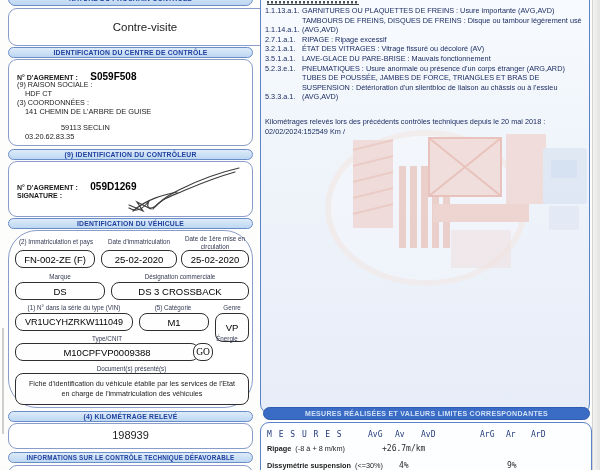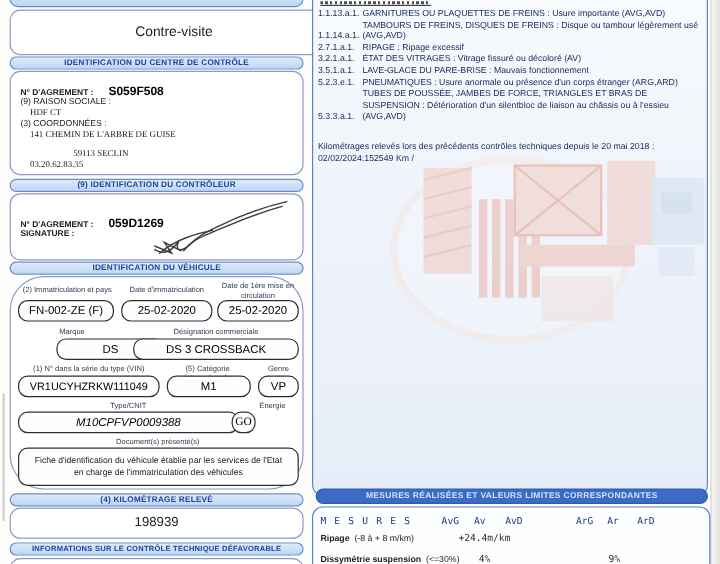--- a/index.html
+++ b/index.html
@@ -9,21 +9,21 @@
   .hdr { position:absolute; background:linear-gradient(180deg,#ddebfa,#bdd7f1); border:1px solid #6a8cc8;
          border-radius:7px; color:#2041a0; font-size:6.8px; font-weight:bold; letter-spacing:.2px;
          display:flex; align-items:center; justify-content:center; white-space:nowrap; overflow:hidden; }
   .box { position:absolute; background:#ffffff; border:1.3px solid #8a9cc9; border-radius:9px; }
   .fbox { position:absolute; border:1.2px solid #2f2f2f; border-radius:8px; background:#fefefe;
           display:flex; align-items:center; justify-content:center; font-size:9.5px; color:#000; white-space:nowrap; overflow:hidden; }
   .lbl { position:absolute; font-size:6.3px; color:#333a52; text-align:center; line-height:1.25; }
   .ln  { position:absolute; white-space:nowrap; }
   .slbl { font-size:7px; font-weight:bold; color:#1b1b1b; }
   .sval { font-size:10px; font-weight:bold; color:#000; }
-  .addr { font-size:7.4px; color:#1b1b1b;font-family:Liberation Serif, serif; }
+  .addr { font-size:7.4px; color:#1b1b1b; }
   .defrow { display:flex; align-items:flex-end; }
   .defcode { flex:0 0 37px; font-size:7.3px; line-height:9.6px; color:#16275e; }
   .deftext { flex:1; font-size:7.3px; line-height:9.6px; color:#16275e; }
   .colhead { position:absolute; font-family:"DejaVu Sans Mono", monospace; font-size:8px; color:#223a7c; }
   .mval { position:absolute; font-family:"DejaVu Sans Mono", monospace; font-size:8px; color:#2b2b2b; }
   .mlabel { position:absolute; font-size:7.3px; color:#1d1d1d; white-space:nowrap; }
   .mlabel b { font-size:7.3px; }
   .sliver { position:absolute; opacity:.85;
             background:
               linear-gradient(#222,#222) 0 3px/100% 1px no-repeat,
@@ -83,33 +83,33 @@
   <div class="box" style="left:8px;top:230px;width:245px;height:178px;border-radius:29px;">
     <div class="lbl" style="left:2px;top:7px;width:90px;">(2) Immatriculation et pays</div>
     <div class="lbl" style="left:92px;top:7px;width:76px;">Date d'immatriculation</div>
     <div class="lbl" style="left:172px;top:4px;width:68px;">Date de 1ère mise en circulation</div>
     <div class="fbox" style="left:6px;top:19px;width:80px;height:18px;">FN-002-ZE (F)</div>
     <div class="fbox" style="left:92px;top:19px;width:76px;height:18px;">25-02-2020</div>
     <div class="fbox" style="left:172px;top:19px;width:68px;height:18px;">25-02-2020</div>
 
     <div class="lbl" style="left:6px;top:42px;width:90px;">Marque</div>
     <div class="lbl" style="left:102px;top:42px;width:138px;">Désignation commerciale</div>
-    <div class="fbox" style="left:6px;top:51px;width:90px;height:18px;margin-left:32px;">DS</div>
+    <div class="fbox" style="left:6px;top:51px;width:90px;height:18px;">DS</div>
     <div class="fbox" style="left:102px;top:51px;width:138px;height:18px;">DS 3 CROSSBACK</div>
 
     <div class="lbl" style="left:6px;top:73px;width:118px;">(1) N° dans la série du type (VIN)</div>
     <div class="lbl" style="left:128px;top:73px;width:72px;">(5) Catégorie internationale</div>
     <div class="lbl" style="left:206px;top:73px;width:34px;">Genre</div>
     <div class="fbox" style="left:6px;top:82px;width:118px;height:18px;font-size:9px;">VR1UCYHZRKW111049</div>
     <div class="fbox" style="left:130px;top:82px;width:70px;height:18px;">M1</div>
-    <div class="fbox" style="left:206px;top:82px;width:34px;height:18px;">VP</div>
+    <div class="fbox" style="left:206px;top:82px;width:34px;height:29px;">VP</div>
 
     <div class="lbl" style="left:6px;top:104px;width:184px;">Type/CNIT</div>
     <div class="lbl" style="left:196px;top:104px;width:44px;">Énergie</div>
-    <div class="fbox" style="left:6px;top:112px;width:184px;height:18px;font-style:italic;">M10CPFVP0009388</div>
+    <div class="fbox" style="left:6px;top:112px;width:184px;height:18px;">M10CPFVP0009388</div>
     <div class="fbox" style="left:184px;top:112px;width:20px;height:18px;font-family:Liberation Serif, serif;">GO</div>
 
     <div class="lbl" style="left:0;top:134px;width:245px;">Document(s) présenté(s)</div>
     <div class="fbox" style="left:6px;top:142px;width:234px;height:32px;white-space:normal;">
       <div style="font-size:7.2px;color:#222;text-align:center;line-height:1.35;padding:0 10px;">Fiche d'identification du véhicule établie par les services de l'Etat en charge de l'immatriculation des véhicules</div>
     </div>
   </div>
 
   <div class="hdr" style="left:8px;top:411px;width:245px;height:11px;">
     <span>(4) KILOMÉTRAGE RELEVÉ</span>
@@ -195,21 +195,21 @@
     <span class="colhead" style="left:134px;top:7px;">Av</span>
     <span class="colhead" style="left:160px;top:7px;">AvD</span>
     <span class="colhead" style="left:219px;top:7px;">ArG</span>
     <span class="colhead" style="left:245px;top:7px;">Ar</span>
     <span class="colhead" style="left:270px;top:7px;">ArD</span>
 
     <span class="mlabel" style="left:6px;top:21px;">
       <b>Ripage</b>
       <span style="margin-left:2px;">(-8 à + 8 m/km)</span>
     </span>
-    <span class="mval" style="left:121px;top:21px;">+24.4m/km</span>
+    <span class="mval" style="left:121px;top:21px;">+26.7m/km</span>
 
     <span class="mlabel" style="left:6px;top:38px;">
       <b>Dissymétrie suspension</b>
       <span style="margin-left:2px;margin-top:36px;">(&lt;=30%)</span>
     </span>
     <span class="mval" style="left:138px;top:38px;">4%</span>
     <span class="mval" style="left:246px;top:38px;">9%</span>
   </div>
 
 </div>

